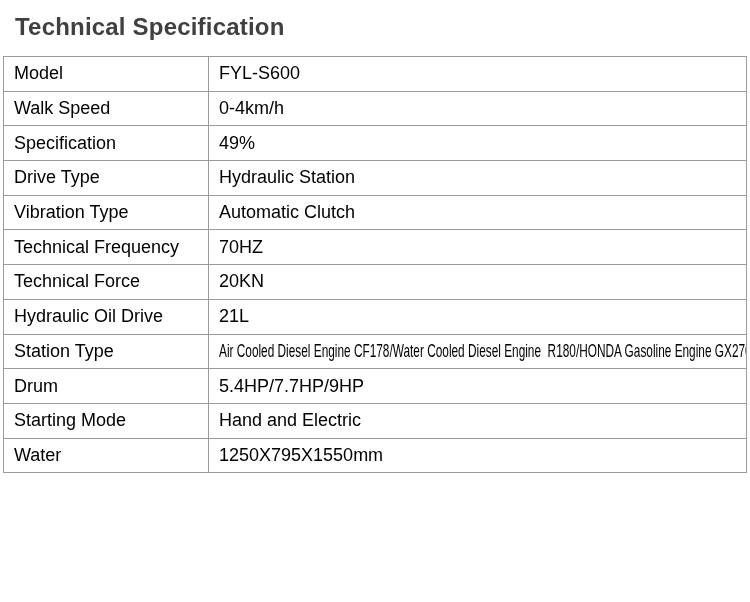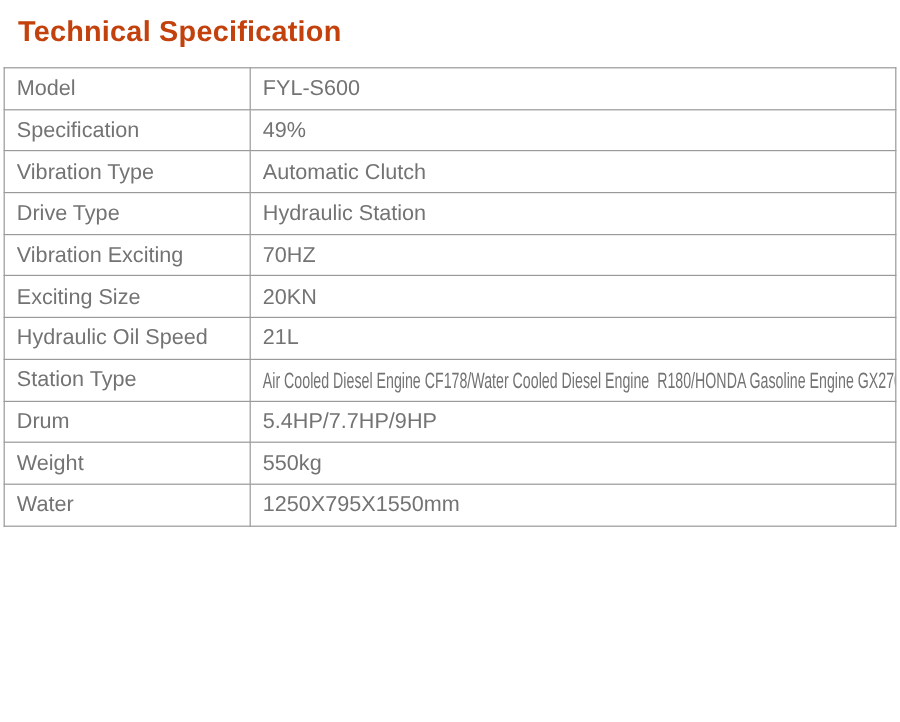--- a/index.html
+++ b/index.html
@@ -15,36 +15,36 @@
     height: 602px;
     background: #ffffff;
     overflow: hidden;
   }
   .page-title {
     position: absolute;
     left: 15px;
     top: 13px;
     font-size: 24px;
     font-weight: bold;
-    color: #c2410c;
+    color: #404040;
     letter-spacing: 0.2px;
   }
   table.spec-table {
     position: absolute;
     left: 3px;
     top: 56px;
     width: 744px;
     border-collapse: collapse;
     table-layout: fixed;
   }
   .spec-table td {
     border: 1px solid #9a9a9a;
     height: 34.7px;
     font-size: 18px;
-    color: #737373;
+    color: #000000;
     padding: 0 6px 0 10px;
     vertical-align: middle;
     overflow: hidden;
     white-space: nowrap;
   }
   .spec-table col.label-col { width: 205px; }
   .cell-text { display: inline-block; }
   .condensed {
     display: inline-block;
     transform: scaleX(0.64);
@@ -64,54 +64,58 @@
     <colgroup>
       <col class="label-col">
       <col class="value-col">
     </colgroup>
     <tbody>
       <tr>
         <td><span class="cell-text">Model</span></td>
         <td><span class="cell-text">FYL-S600</span></td>
       </tr>
       <tr>
+        <td><span class="cell-text">Walk Speed</span></td>
+        <td><span class="cell-text">0-4km/h</span></td>
+      </tr>
+      <tr>
         <td><span class="cell-text">Specification</span></td>
         <td><span class="cell-text">49%</span></td>
+      </tr>
+      <tr>
+        <td><span class="cell-text">Drive Type</span></td>
+        <td><span class="cell-text">Hydraulic Station</span></td>
       </tr>
       <tr>
         <td><span class="cell-text">Vibration Type</span></td>
         <td><span class="cell-text">Automatic Clutch</span></td>
       </tr>
       <tr>
-        <td><span class="cell-text">Drive Type</span></td>
-        <td><span class="cell-text">Hydraulic Station</span></td>
-      </tr>
-      <tr>
-        <td><span class="cell-text">Vibration Exciting</span></td>
+        <td><span class="cell-text">Technical Frequency</span></td>
         <td><span class="cell-text">70HZ</span></td>
       </tr>
       <tr>
-        <td><span class="cell-text">Exciting Size</span></td>
+        <td><span class="cell-text">Technical Force</span></td>
         <td><span class="cell-text">20KN</span></td>
       </tr>
       <tr>
-        <td><span class="cell-text">Hydraulic Oil Speed</span></td>
+        <td><span class="cell-text">Hydraulic Oil Drive</span></td>
         <td><span class="cell-text">21L</span></td>
       </tr>
       <tr>
         <td><span class="cell-text">Station Type</span></td>
         <td><span class="condensed">Air Cooled Diesel Engine CF178/Water Cooled Diesel Engine  R180/HONDA Gasoline Engine GX270</span></td>
       </tr>
       <tr>
         <td><span class="cell-text">Drum</span></td>
         <td><span class="cell-text">5.4HP/7.7HP/9HP</span></td>
       </tr>
       <tr>
-        <td><span class="cell-text">Weight</span></td>
-        <td><span class="cell-text">550kg</span></td>
+        <td><span class="cell-text">Starting Mode</span></td>
+        <td><span class="cell-text">Hand and Electric</span></td>
       </tr>
       <tr>
         <td><span class="cell-text">Water</span></td>
         <td><span class="cell-text">1250X795X1550mm</span></td>
       </tr>
     </tbody>
   </table>
 
 </div>
 

